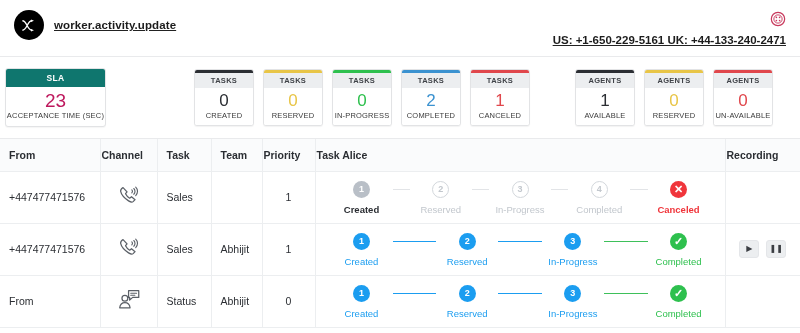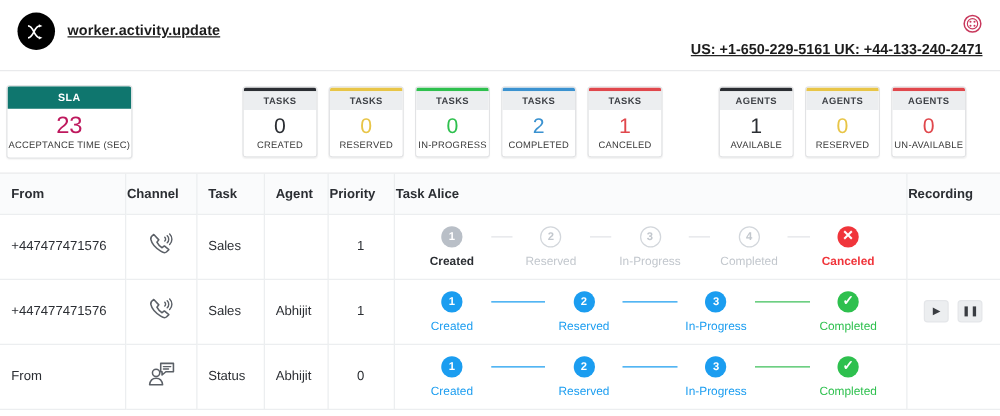--- a/index.html
+++ b/index.html
@@ -250,21 +250,21 @@
       </div>
     </div>
 </div>
 
 <table class="grid">
   <thead>
     <tr>
       <th class="c-from th-from">From</th>
       <th class="c-chan">Channel</th>
       <th class="c-team">Task</th>
-      <th class="c-agent">Agent</th>
+      <th class="c-agent">Team</th>
       <th class="c-prio">Priority</th>
       <th class="c-status">Task Alice</th>
       <th class="c-rec">Recording</th>
     </tr>
   </thead>
   <tbody>
       <tr>
         <td class="c-from">+447477471576</td>
         <td class="c-chan"><span><svg width="26" height="26" viewBox="0 0 24 24" aria-hidden="true">
        <path d="M6.5 4.2 C5.2 5.1 4 6.5 4.3 7.8 C4.9 10.6 8 14.2 11.6 16.5 C13.1 17.5 14.9 18 15.8 17.2 L17.6 15.4 L14.3 12.7 L12.6 14 C11.2 13.2 9.5 11.3 8.8 9.9 L10.2 8.2 Z" fill="none" stroke="#5b6067" stroke-width="1.15" stroke-linejoin="round"></path>

